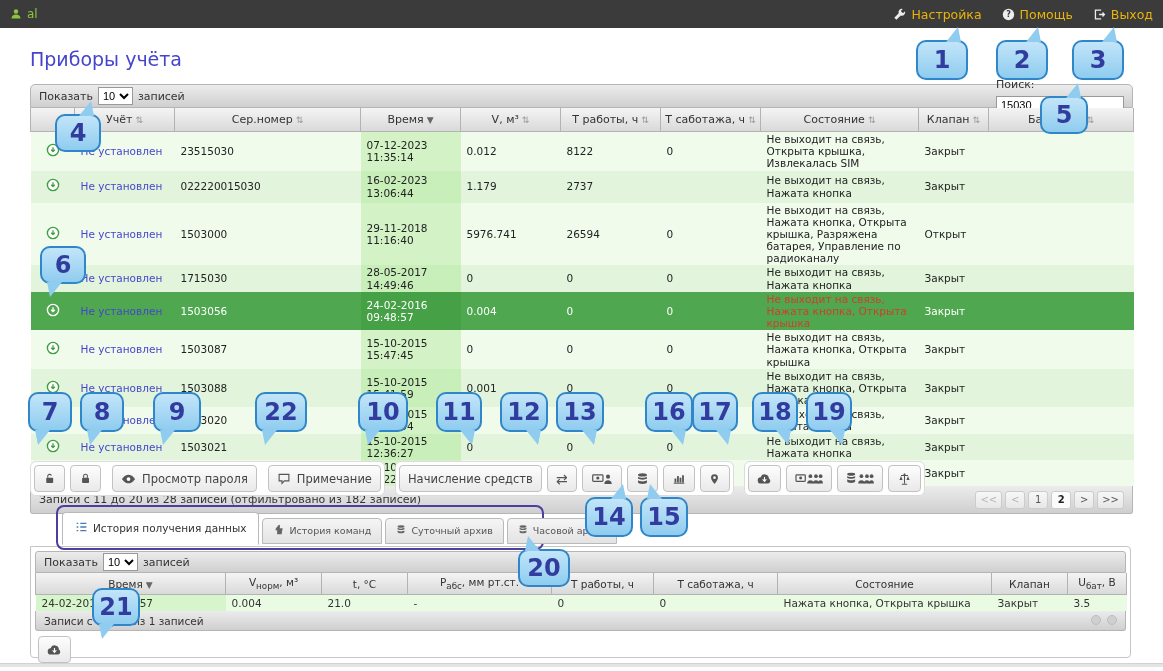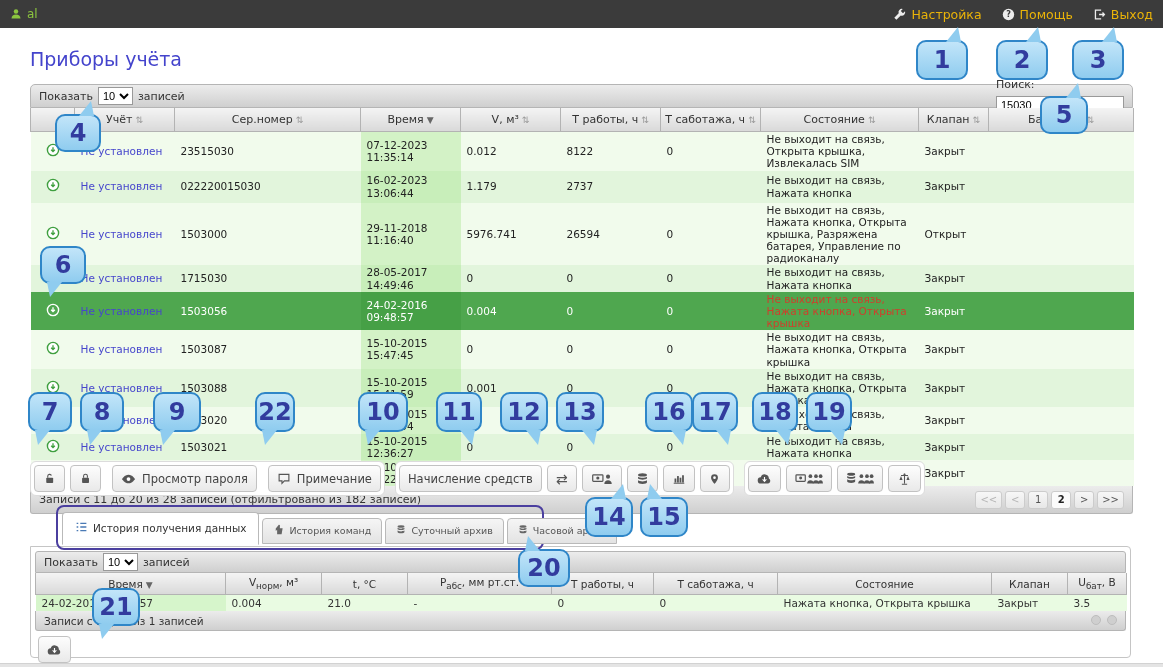--- a/index.html
+++ b/index.html
@@ -595,21 +595,21 @@
 
 <div class="co t-tr" style="left:916px;top:40px;width:52px;height:40px;">1</div>
 <div class="co t-tr" style="left:996px;top:40px;width:52px;height:40px;">2</div>
 <div class="co t-tr" style="left:1072px;top:40px;width:52px;height:40px;">3</div>
 <div class="co t-tr" style="left:55px;top:114px;width:46px;height:38px;">4</div>
 <div class="co t-tr" style="left:1040px;top:96px;width:48px;height:38px;">5</div>
 <div class="co t-bl" style="left:40px;top:246px;width:46px;height:38px;">6</div>
 <div class="co t-bl" style="left:28px;top:392px;width:44px;height:40px;">7</div>
 <div class="co t-bl" style="left:80px;top:392px;width:44px;height:40px;">8</div>
 <div class="co t-bl" style="left:153px;top:392px;width:48px;height:40px;">9</div>
-<div class="co t-bl" style="left:255px;top:392px;width:40px;height:40px;">22</div>
+<div class="co t-bl" style="left:255px;top:392px;width:52px;height:40px;">22</div>
 <div class="co t-bl" style="left:358px;top:392px;width:50px;height:40px;">10</div>
 <div class="co t-br" style="left:436px;top:392px;width:46px;height:40px;">11</div>
 <div class="co t-br" style="left:500px;top:392px;width:48px;height:40px;">12</div>
 <div class="co t-br" style="left:556px;top:392px;width:48px;height:40px;">13</div>
 <div class="co t-br" style="left:645px;top:392px;width:48px;height:40px;">16</div>
 <div class="co t-br" style="left:692px;top:392px;width:46px;height:40px;">17</div>
 <div class="co t-br" style="left:752px;top:392px;width:46px;height:40px;">18</div>
 <div class="co t-br" style="left:806px;top:392px;width:46px;height:40px;">19</div>
 <div class="co t-tr" style="left:585px;top:497px;width:48px;height:40px;">14</div>
 <div class="co t-tl" style="left:640px;top:497px;width:48px;height:40px;">15</div>

